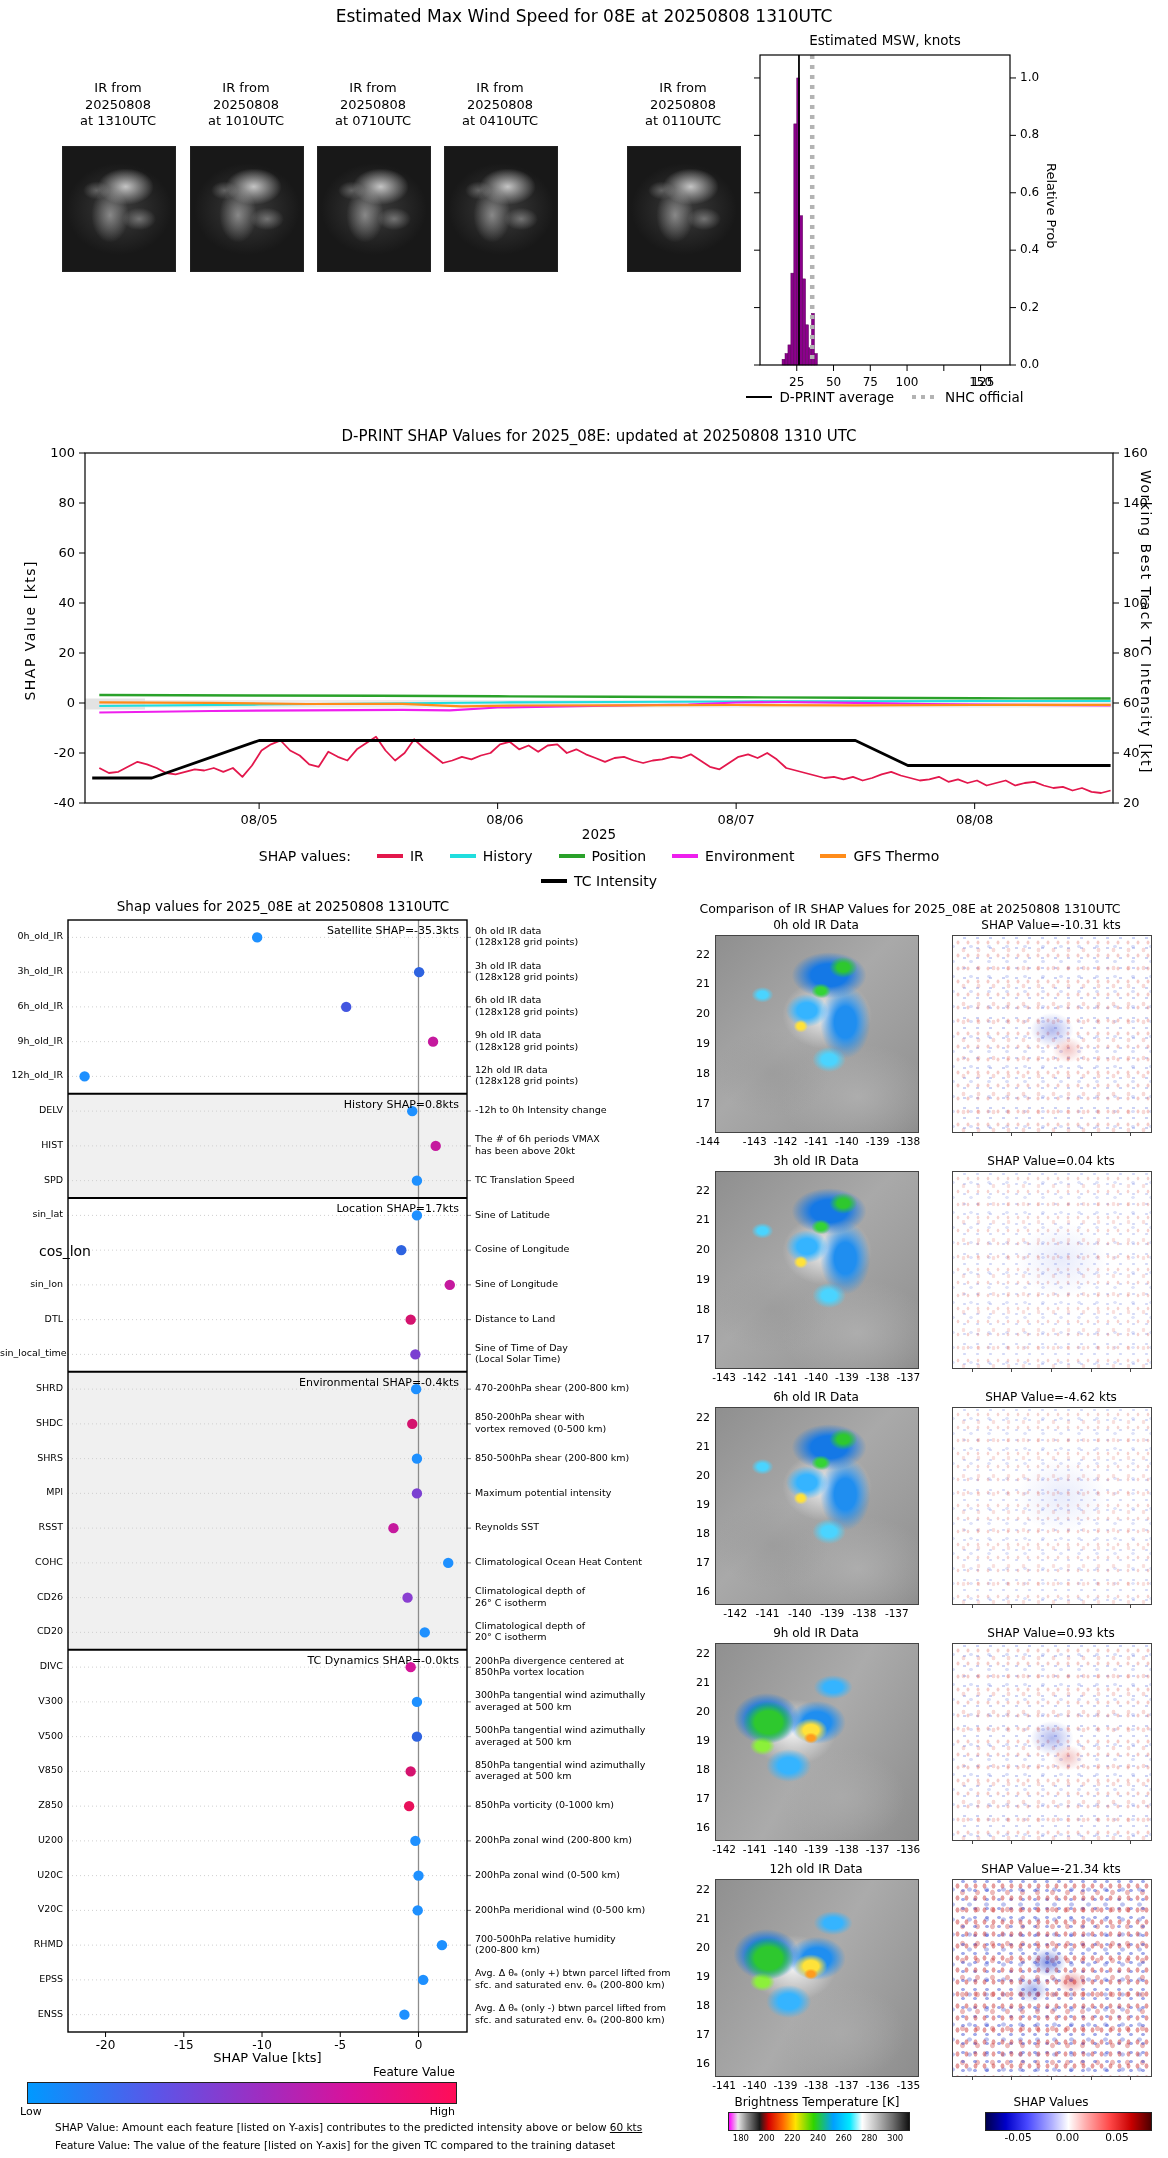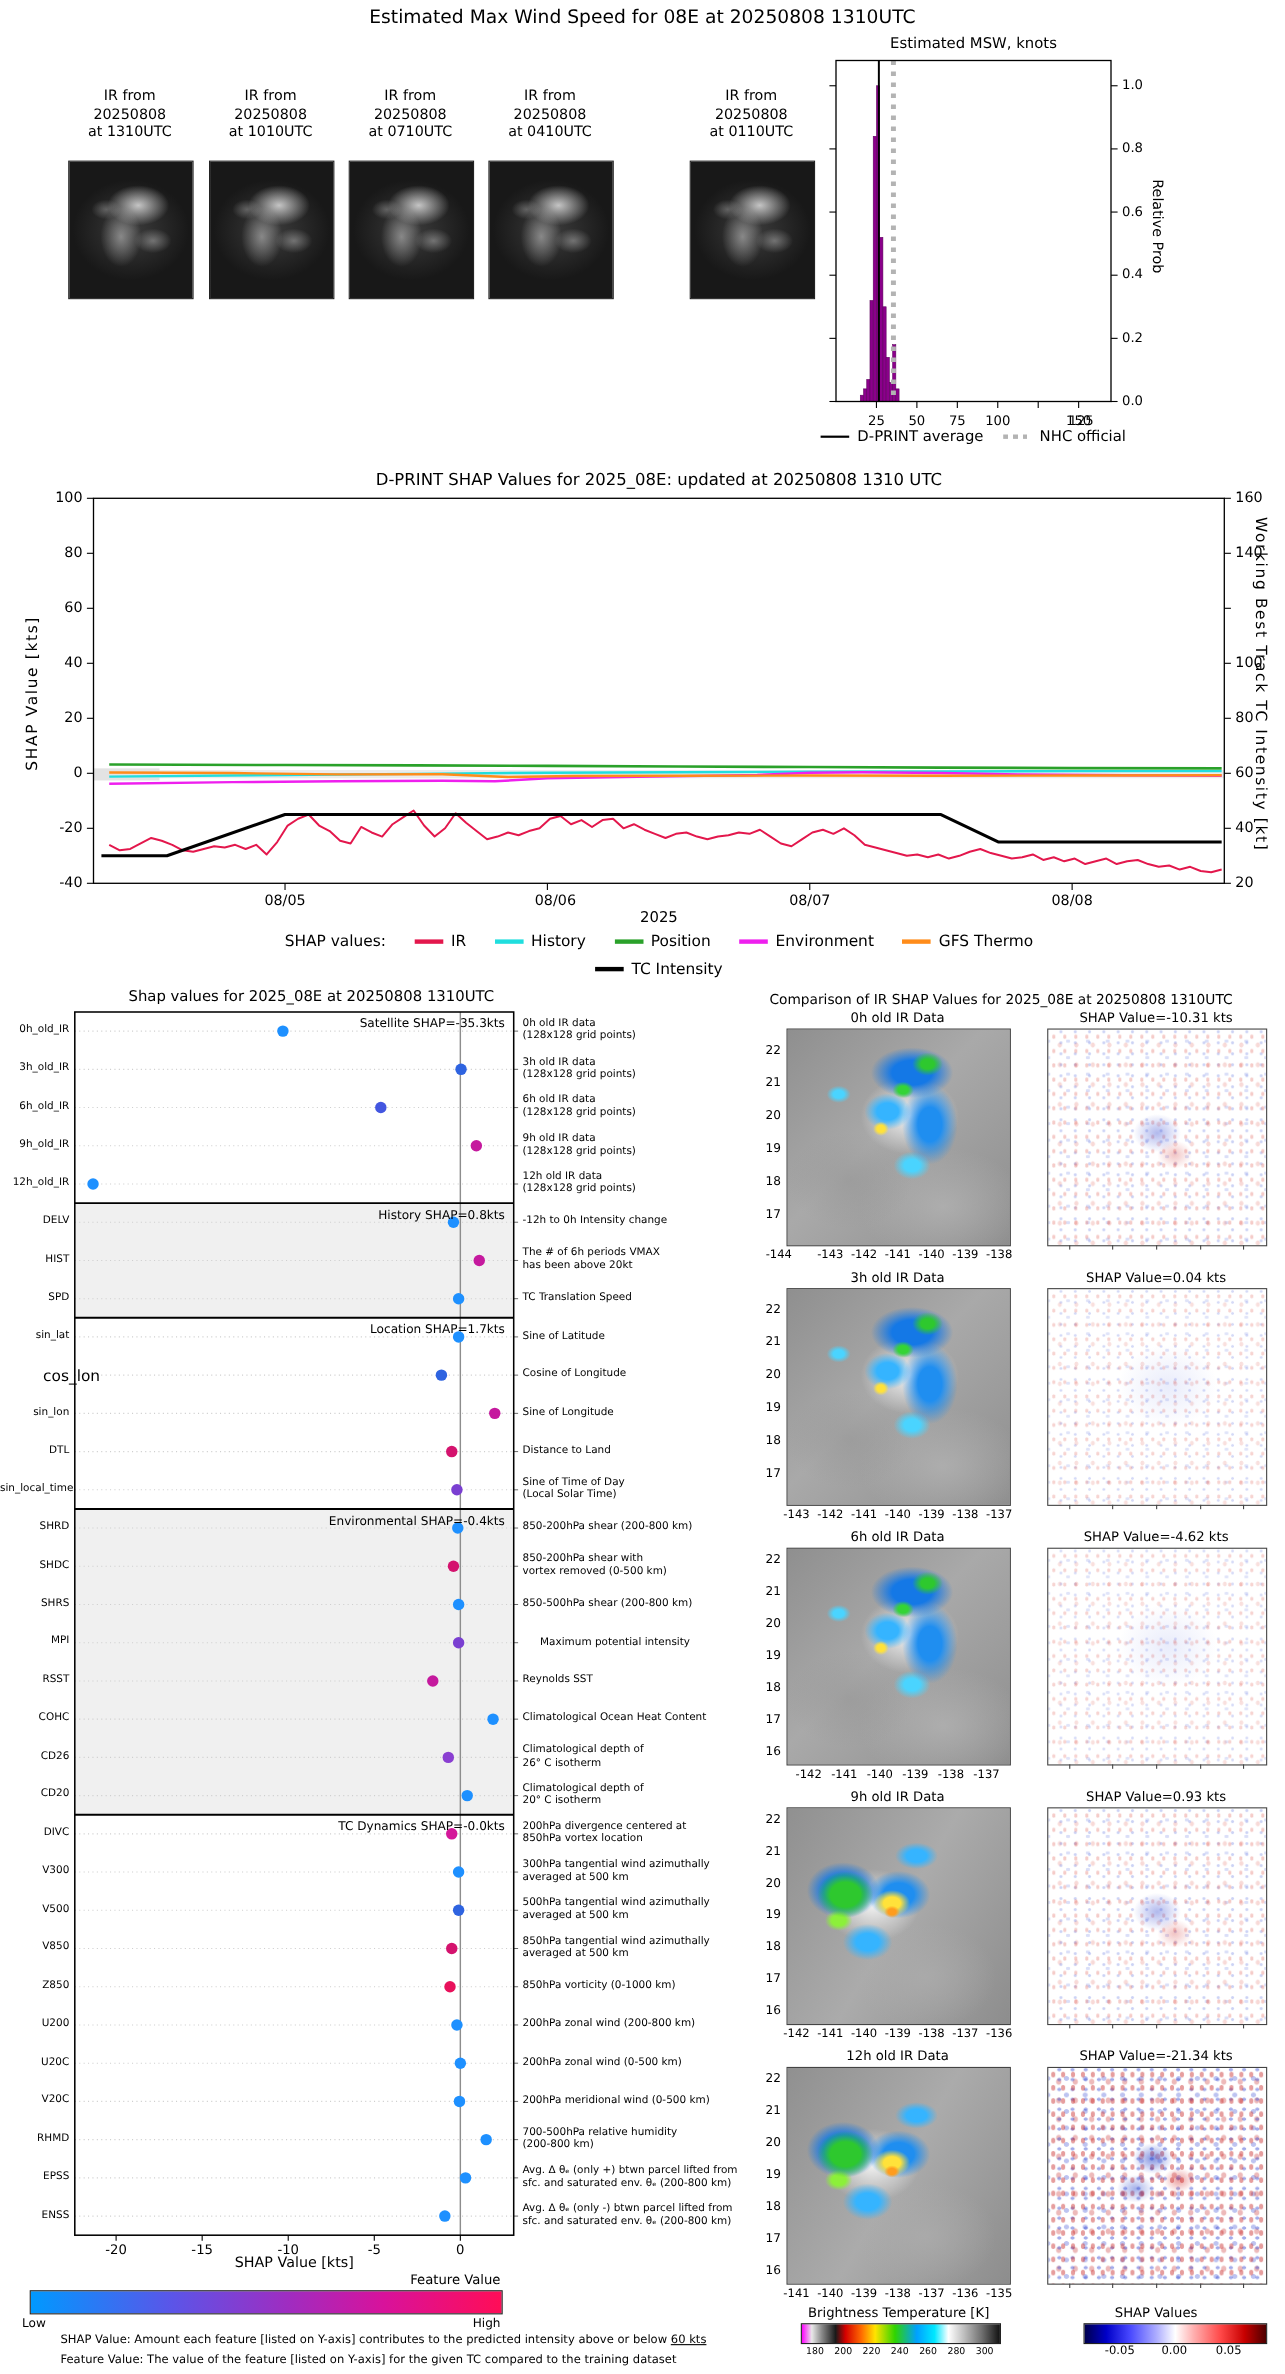--- a/index.html
+++ b/index.html
@@ -415,28 +415,28 @@
 <div class="txt" style="left: 0px; top: 1243.12px; width: 63px; text-align: right; font-size: 14px; margin-left: 28px;">cos_lon</div>
 <div class="txt" style="left: 475px; top: 1243.38px; width: 215px; font-size: 9.5px; line-height: 11.5px;">Cosine of Longitude</div>
 <div class="txt" style="left: 0px; top: 1277.88px; width: 63px; text-align: right; font-size: 9.5px;">sin_lon</div>
 <div class="txt" style="left: 475px; top: 1278.12px; width: 215px; font-size: 9.5px; line-height: 11.5px;">Sine of Longitude</div>
 <div class="txt" style="left: 0px; top: 1312.62px; width: 63px; text-align: right; font-size: 9.5px;">DTL</div>
 <div class="txt" style="left: 475px; top: 1312.88px; width: 215px; font-size: 9.5px; line-height: 11.5px;">Distance to Land</div>
 <div class="txt" style="left: 0px; top: 1347.38px; width: 63px; text-align: right; font-size: 9.5px;">sin_local_time</div>
 <div class="txt" style="left: 475px; top: 1341.88px; width: 215px; font-size: 9.5px; line-height: 11.5px;">Sine of Time of Day</div>
 <div class="txt" style="left: 475px; top: 1353.38px; width: 215px; font-size: 9.5px; line-height: 11.5px;">(Local Solar Time)</div>
 <div class="txt" style="left: 0px; top: 1382.12px; width: 63px; text-align: right; font-size: 9.5px;">SHRD</div>
-<div class="txt" style="left: 475px; top: 1382.38px; width: 215px; font-size: 9.5px; line-height: 11.5px;">850-200hPa shear (200-800 km)</div>
+<div class="txt" style="left: 475px; top: 1382.38px; width: 215px; font-size: 9.5px; line-height: 11.5px;">470-200hPa shear (200-800 km)</div>
 <div class="txt" style="left: 0px; top: 1416.88px; width: 63px; text-align: right; font-size: 9.5px;">SHDC</div>
 <div class="txt" style="left: 475px; top: 1411.38px; width: 215px; font-size: 9.5px; line-height: 11.5px;">850-200hPa shear with</div>
 <div class="txt" style="left: 475px; top: 1422.88px; width: 215px; font-size: 9.5px; line-height: 11.5px;">vortex removed (0-500 km)</div>
 <div class="txt" style="left: 0px; top: 1451.62px; width: 63px; text-align: right; font-size: 9.5px;">SHRS</div>
 <div class="txt" style="left: 475px; top: 1451.88px; width: 215px; font-size: 9.5px; line-height: 11.5px;">850-500hPa shear (200-800 km)</div>
 <div class="txt" style="left: 0px; top: 1486.38px; width: 63px; text-align: right; font-size: 9.5px;">MPI</div>
-<div class="txt" style="left: 491px; top: 1486.62px; width: 215px; font-size: 9.5px; line-height: 11.5px;">Maximum potential intensity</div>
+<div class="txt" style="left: 475px; top: 1486.62px; width: 215px; font-size: 9.5px; line-height: 11.5px;">Maximum potential intensity</div>
 <div class="txt" style="left: 0px; top: 1521.12px; width: 63px; text-align: right; font-size: 9.5px;">RSST</div>
 <div class="txt" style="left: 475px; top: 1521.38px; width: 215px; font-size: 9.5px; line-height: 11.5px;">Reynolds SST</div>
 <div class="txt" style="left: 0px; top: 1555.88px; width: 63px; text-align: right; font-size: 9.5px;">COHC</div>
 <div class="txt" style="left: 475px; top: 1556.12px; width: 215px; font-size: 9.5px; line-height: 11.5px;">Climatological Ocean Heat Content</div>
 <div class="txt" style="left: 0px; top: 1590.62px; width: 63px; text-align: right; font-size: 9.5px;">CD26</div>
 <div class="txt" style="left: 475px; top: 1585.12px; width: 215px; font-size: 9.5px; line-height: 11.5px;">Climatological depth of</div>
 <div class="txt" style="left: 475px; top: 1596.62px; width: 215px; font-size: 9.5px; line-height: 11.5px;">26° C isotherm</div>
 <div class="txt" style="left: 0px; top: 1625.38px; width: 63px; text-align: right; font-size: 9.5px;">CD20</div>
 <div class="txt" style="left: 475px; top: 1619.88px; width: 215px; font-size: 9.5px; line-height: 11.5px;">Climatological depth of</div>
 <div class="txt" style="left: 475px; top: 1631.38px; width: 215px; font-size: 9.5px; line-height: 11.5px;">20° C isotherm</div>

